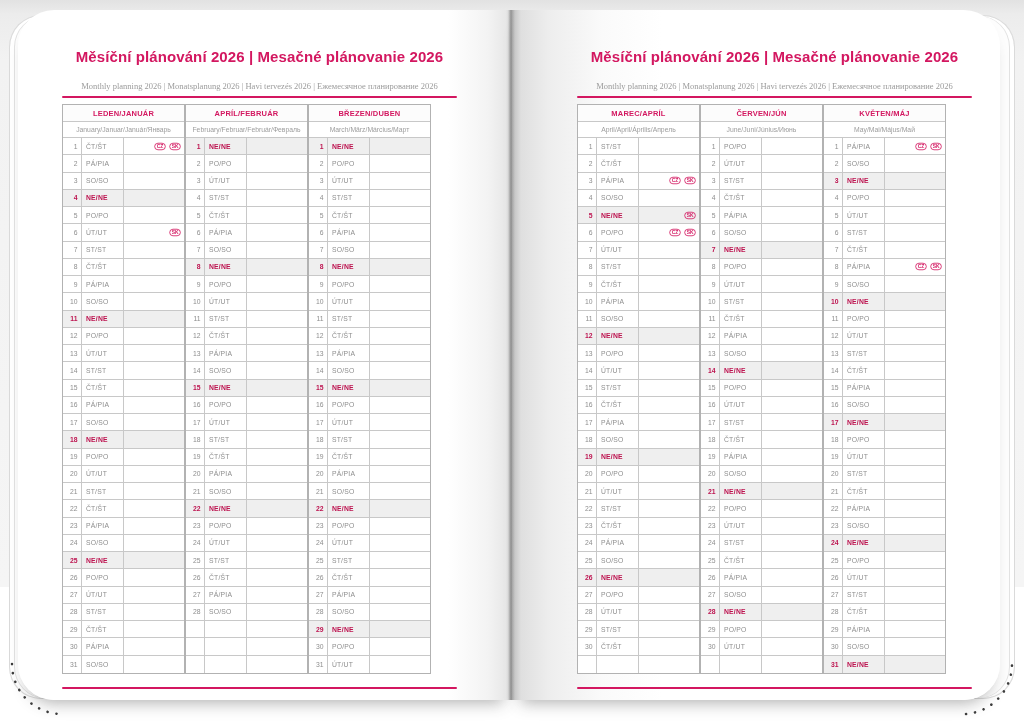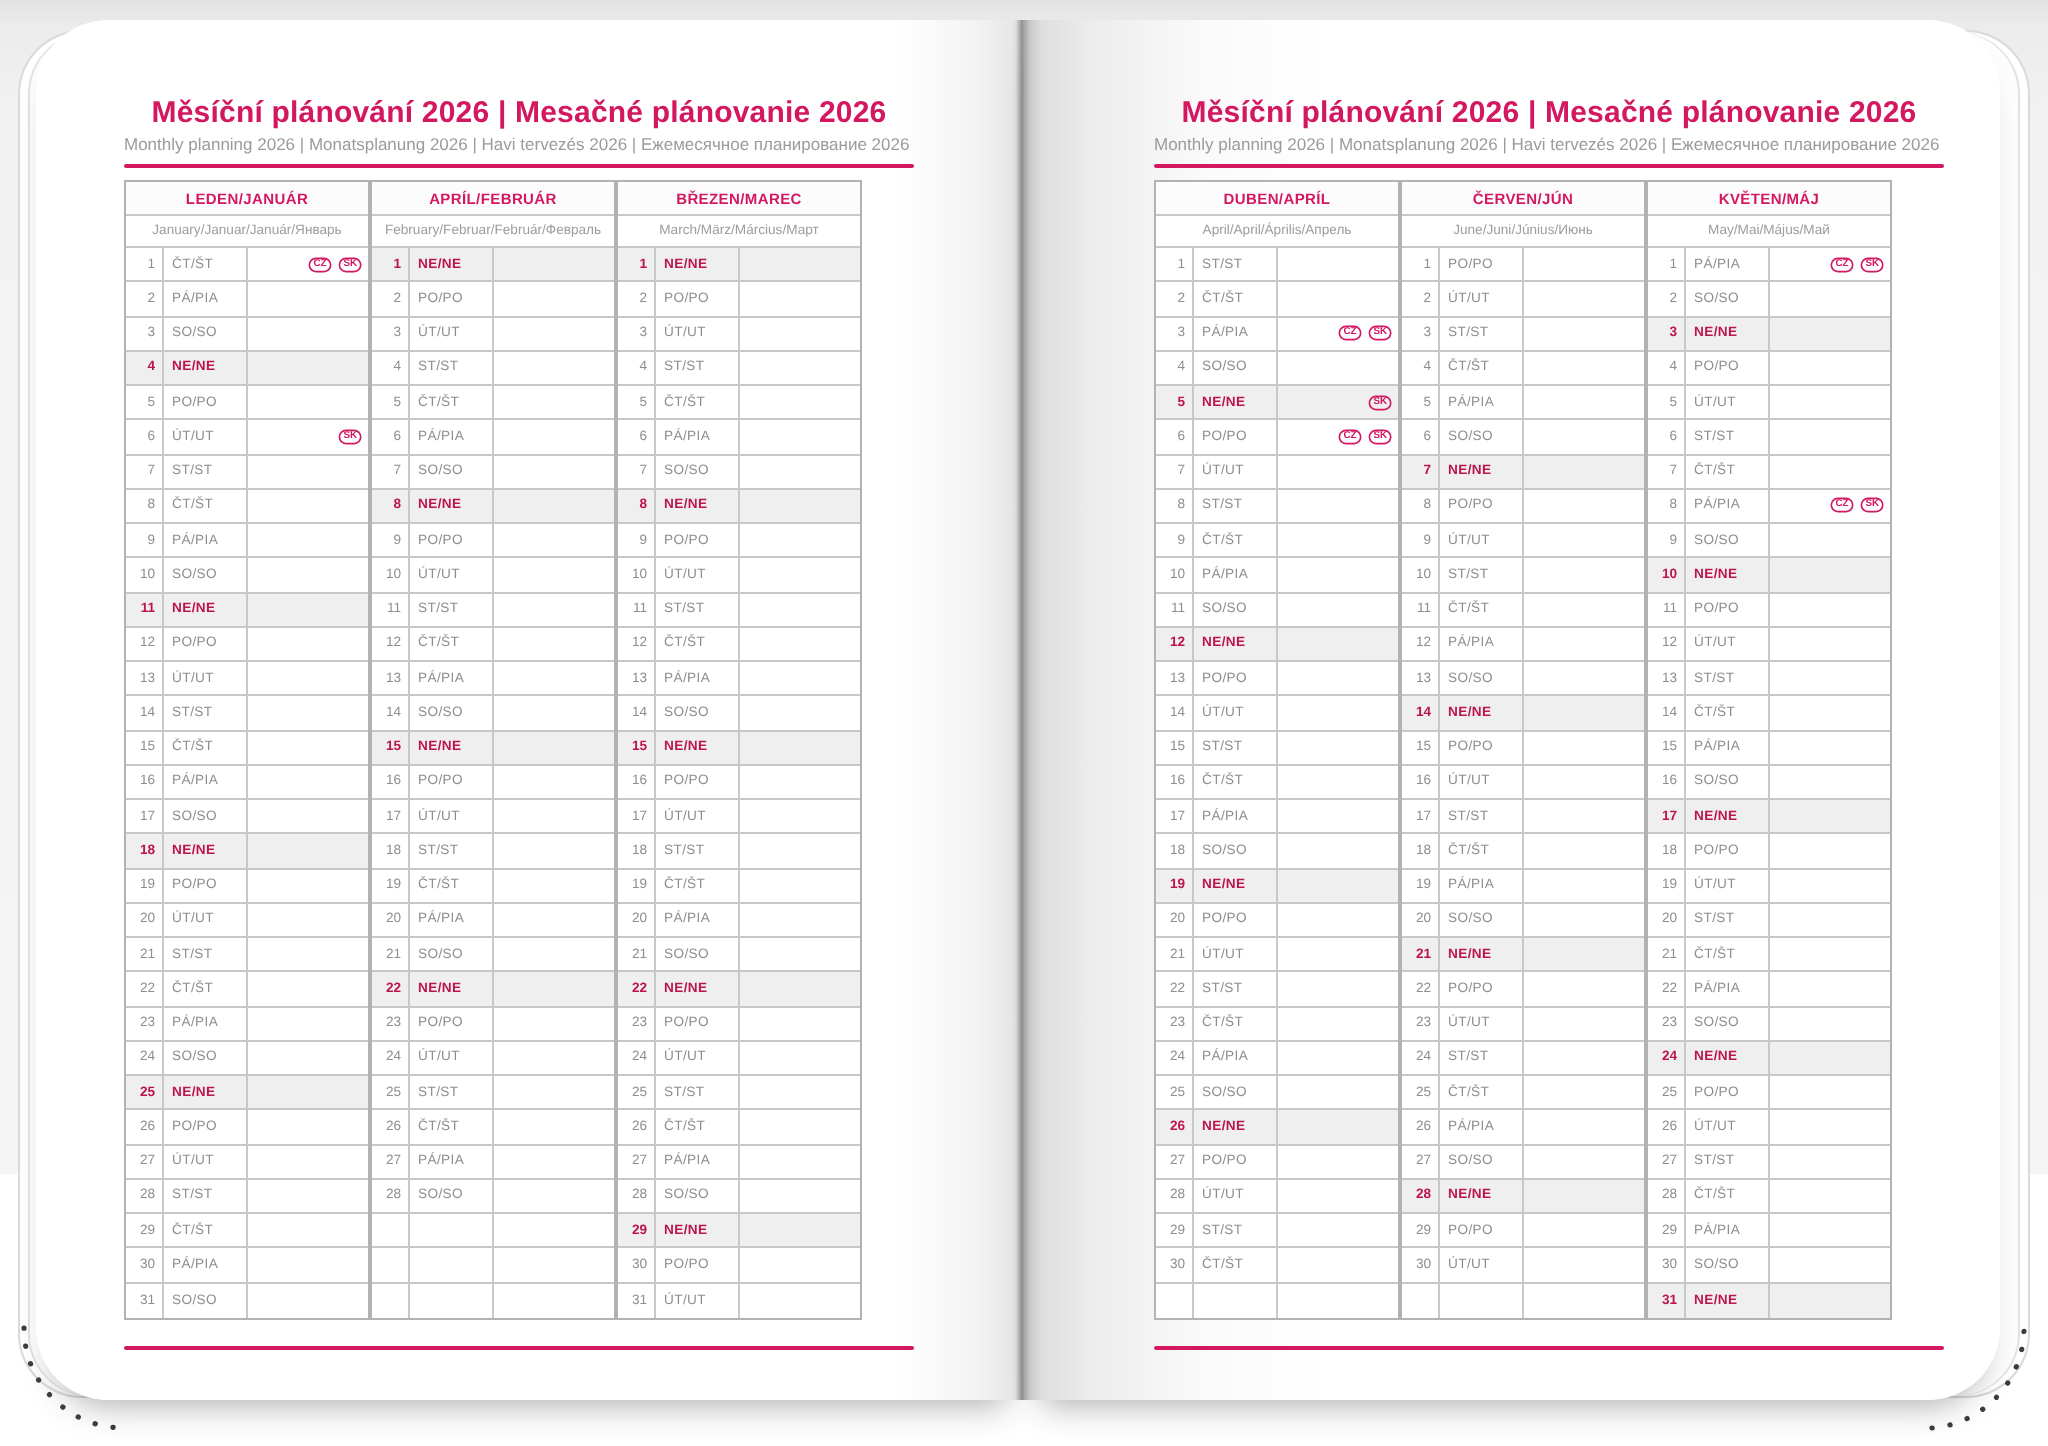--- a/index.html
+++ b/index.html
@@ -28,21 +28,21 @@
   .page-right{left:512px;width:488px;border-radius:0 36px 36px 0;
         background:linear-gradient(to right,#bdbdbd 0,#dfdfdf 9px,#ededed 36px,#fafafa 90px,#fff 150px);}
   .gutter{position:absolute;left:508px;top:10px;width:7px;height:690px;
         background:linear-gradient(to right,rgba(0,0,0,0) 0,rgba(0,0,0,.30) 45%,rgba(0,0,0,.12) 60%,rgba(0,0,0,0) 100%);}
   
   .content{position:absolute;top:48px;width:395px;}
   .content-left{left:62px;}
   .content-right{left:577px;}
   .title{margin:0;font-size:15px;line-height:17px;font-weight:bold;
          color:var(--accent);text-align:center;letter-spacing:.1px;}
-  .subtitle{margin-top:2px;font-size:8.5px;line-height:10px;color:#9b9b9b;}
+  .subtitle{margin-top:16px;font-size:8.5px;line-height:10px;color:#9b9b9b;text-align:center;font-family:Liberation Serif, serif;}
   .rule{margin-top:5px;height:2px;background:var(--accent);border-radius:1px;}
   .rule-bottom{margin-top:13px;height:2px;background:var(--accent);border-radius:1px;}
   .months{margin-top:6px;display:flex;}
   .month{width:123px;flex:0 0 123px;height:570px;box-sizing:border-box;
          border:1px solid var(--border-outer);background:#fff;display:flex;flex-direction:column;}
   .m-head{height:17px;box-sizing:border-box;border-bottom:1px solid var(--border);
           display:flex;align-items:center;justify-content:center;background:#fcfcfc;
           font-size:7.5px;font-weight:bold;color:var(--accent);letter-spacing:.2px;}
   .m-sub{height:16px;box-sizing:border-box;border-bottom:1px solid var(--border);
           display:flex;align-items:center;justify-content:center;
@@ -401,21 +401,21 @@
             <span class="day"></span>
             <span class="note"></span>
           </div>
           <div class="row">
             <span class="num"></span>
             <span class="day"></span>
             <span class="note"></span>
           </div>
         </div>
       <div class="month">
-          <div class="m-head">BŘEZEN/MAREC</div>
+          <div class="m-head">BŘEZEN/DUBEN</div>
           <div class="m-sub">March/März/Március/Март</div>
           <div class="row sun">
             <span class="num">1</span>
             <span class="day">NE/NE</span>
             <span class="note"></span>
           </div>
           <div class="row">
             <span class="num">2</span>
             <span class="day">PO/PO</span>
             <span class="note"></span>
@@ -569,21 +569,21 @@
     </div>
     <div class="rule-bottom"></div>
   </div>
 
   <div class="content content-right">
     <h1 class="title">Měsíční plánování 2026 | Mesačné plánovanie 2026</h1>
     <div class="subtitle">Monthly planning 2026 | Monatsplanung 2026 | Havi tervezés 2026 | Ежемесячное планирование 2026</div>
     <div class="rule"></div>
     <div class="months">
       <div class="month">
-          <div class="m-head">DUBEN/APRÍL</div>
+          <div class="m-head">MAREC/APRÍL</div>
           <div class="m-sub">April/April/Április/Апрель</div>
           <div class="row">
             <span class="num">1</span>
             <span class="day">ST/ST</span>
             <span class="note"></span>
           </div>
           <div class="row">
             <span class="num">2</span>
             <span class="day">ČT/ŠT</span>
             <span class="note"></span>

